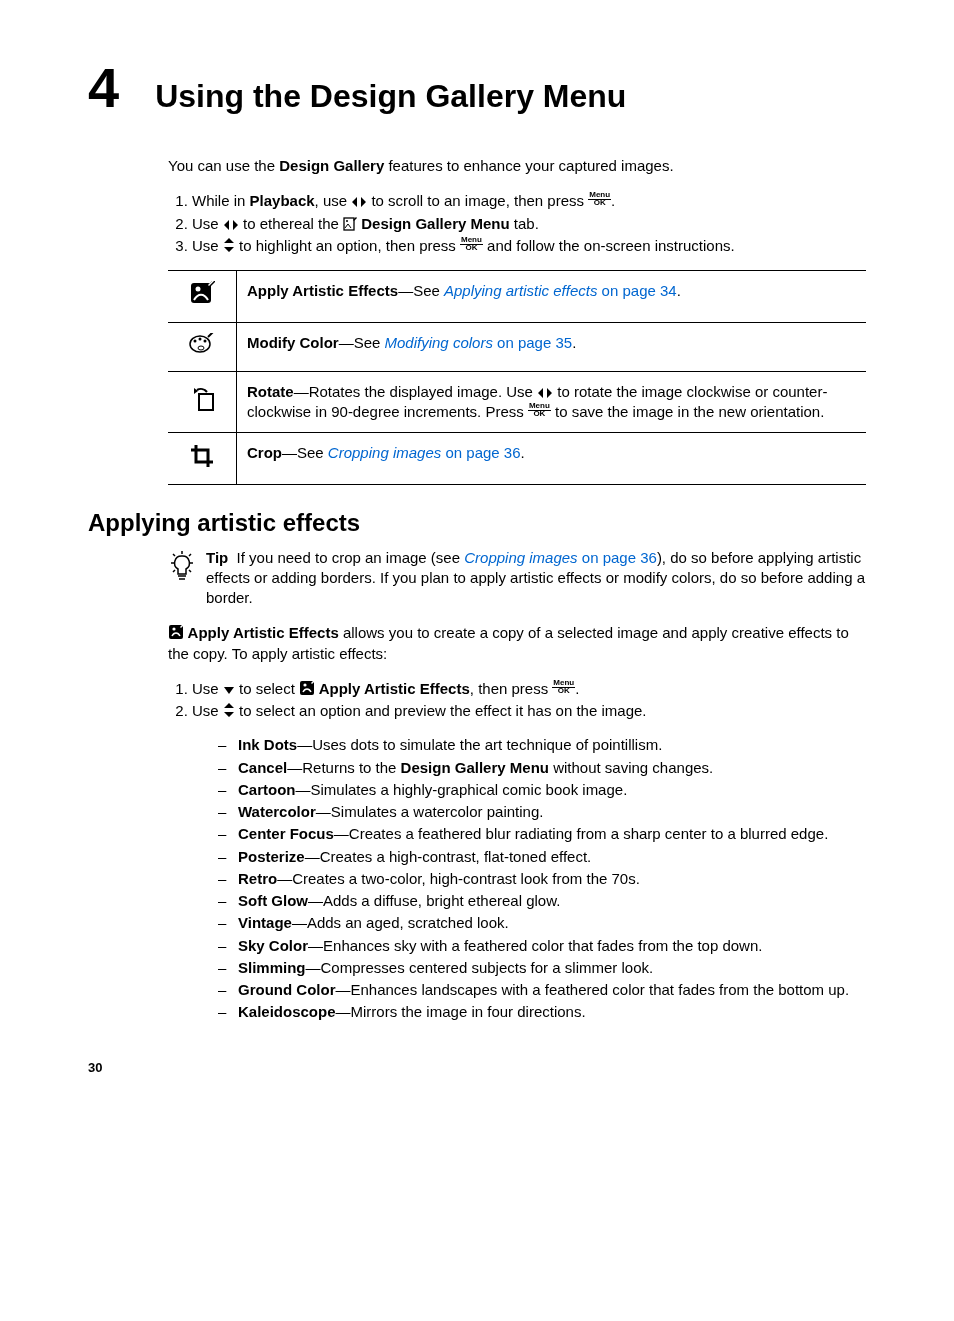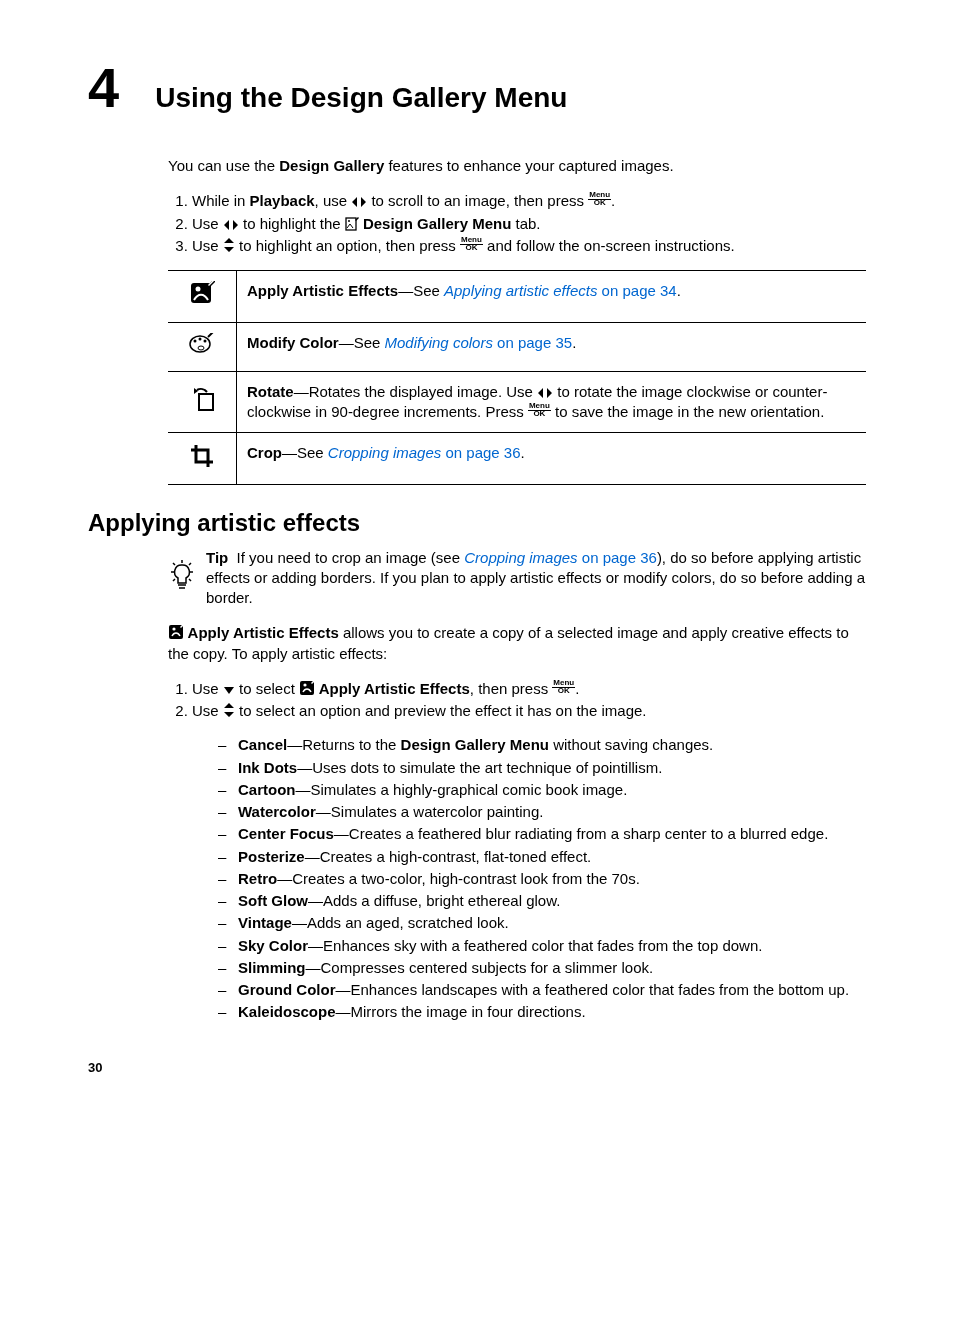--- a/index.html
+++ b/index.html
@@ -17,21 +17,21 @@
     align-items: baseline;
     margin-bottom: 40px;
   }
   .chapter-num {
     font-size: 56px;
     font-weight: bold;
     margin-right: 36px;
     line-height: 1;
   }
   .chapter-title {
-    font-size: 28px;
+    font-size: 32px;
     font-weight: bold;
     line-height: 1.1;
   }
   .indent {
     margin-left: 80px;
   }
   ol.main-list {
     margin: 6px 0 14px 80px;
     padding-left: 24px;
   }
@@ -60,21 +60,21 @@
   table.feature-table td.desc-cell {
     border-right: none;
   }
   .section-heading {
     font-size: 24px;
     font-weight: bold;
     margin: 14px 0 8px 0;
   }
   .tip-row {
     display: flex;
-    align-items: center;
+    align-items: flex-start;
     margin-left: 80px;
     margin-bottom: 14px;
   }
   .tip-icon {
     flex: 0 0 auto;
     margin-right: 10px;
     margin-top: 2px;
   }
   .link { color: #0066d0; }
   .inline-icon {
@@ -148,21 +148,21 @@
 
 <ol class="main-list">
   <li>
     <span>While in </span><b>Playback</b><span>, use </span><svg class="inline-icon" width="16" height="12">
         <use href="#lr-arrows"></use>
       </svg><span> to scroll to an image, then press </span><span class="menu-ok"><span class="m">Menu</span><br><span class="o">OK</span></span><span>.</span>
   </li>
   <li>
     <span>Use </span><svg class="inline-icon" width="16" height="12">
         <use href="#lr-arrows"></use>
-      </svg><span> to highlight the </span><svg class="inline-icon" width="14" height="14">
+      </svg><span> to ethereal the </span><svg class="inline-icon" width="14" height="14">
         <rect x="1" y="1" width="10" height="12" fill="none" stroke="#000" stroke-width="1.3"></rect>
         <circle cx="4" cy="4" r="1" fill="#000"></circle>
         <path d="M2 11 L5 7 L8 11" stroke="#000" fill="none"></path>
         <path d="M10 3 L13 0 L14 1 L11 4" fill="#000"></path>
       </svg><b> Design Gallery Menu</b><span> tab.</span>
   </li>
   <li>
     <span>Use </span><svg class="inline-icon" width="12" height="16">
         <use href="#ud-arrows"></use>
       </svg><span> to highlight an option, then press </span><span class="menu-ok"><span class="m">Menu</span><br><span class="o">OK</span></span><span> and follow the on-screen instructions.</span>
@@ -257,22 +257,22 @@
       </svg><b> Apply Artistic Effects</b><span>, then press </span><span class="menu-ok"><span class="m">Menu</span><br><span class="o">OK</span></span><span>.</span>
   </li>
   <li>
     <span>Use </span><svg class="inline-icon" width="12" height="16">
         <use href="#ud-arrows"></use>
       </svg><span> to select an option and preview the effect it has on the image.</span>
   </li>
 </ol>
 
 <ul class="effects" id="effects-list">
+    <li><b>Ink Dots</b><span>—Uses dots to simulate the art technique of pointillism.</span></li>
     <li><b>Cancel</b><span>—Returns to the </span><b>Design Gallery Menu</b><span> without saving changes.</span></li>
-    <li><b>Ink Dots</b><span>—Uses dots to simulate the art technique of pointillism.</span></li>
     <li><b>Cartoon</b><span>—Simulates a highly-graphical comic book image.</span></li>
     <li><b>Watercolor</b><span>—Simulates a watercolor painting.</span></li>
     <li><b>Center Focus</b><span>—Creates a feathered blur radiating from a sharp center to a blurred edge.</span></li>
     <li><b>Posterize</b><span>—Creates a high-contrast, flat-toned effect.</span></li>
     <li><b>Retro</b><span>—Creates a two-color, high-contrast look from the 70s.</span></li>
     <li><b>Soft Glow</b><span>—Adds a diffuse, bright ethereal glow.</span></li>
     <li><b>Vintage</b><span>—Adds an aged, scratched look.</span></li>
     <li><b>Sky Color</b><span>—Enhances sky with a feathered color that fades from the top down.</span></li>
     <li><b>Slimming</b><span>—Compresses centered subjects for a slimmer look.</span></li>
     <li><b>Ground Color</b><span>—Enhances landscapes with a feathered color that fades from the bottom up.</span></li>

